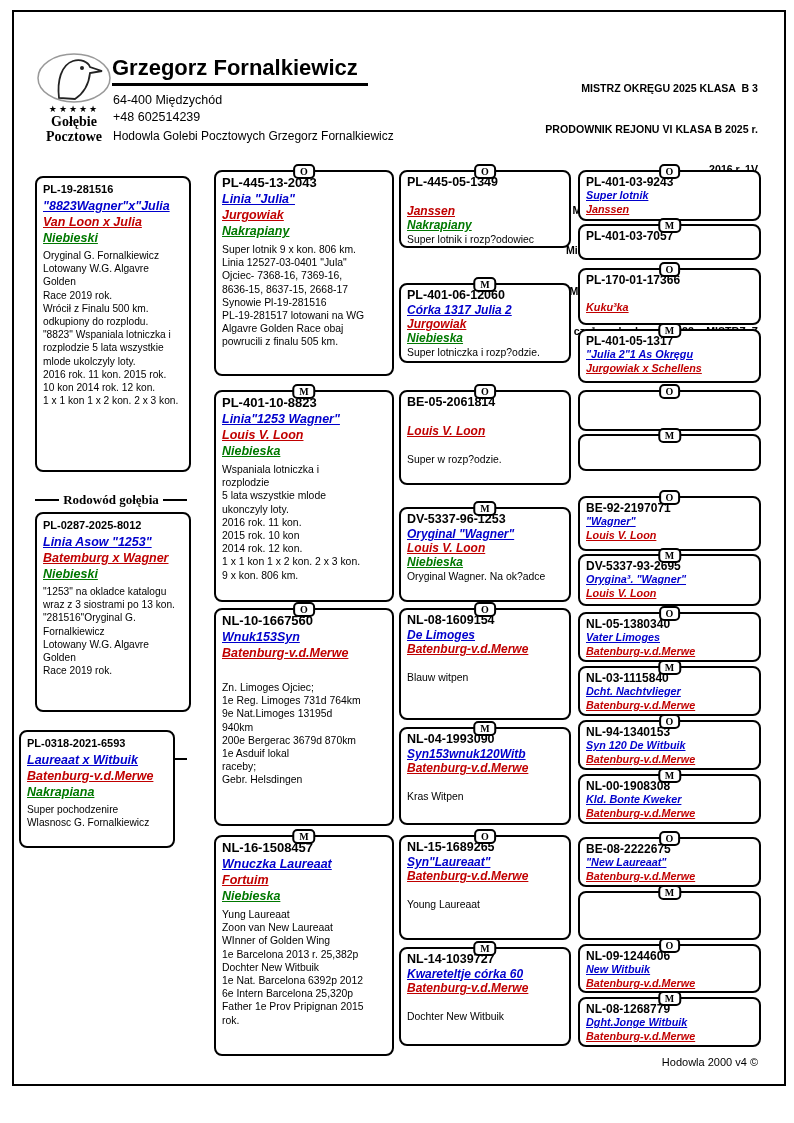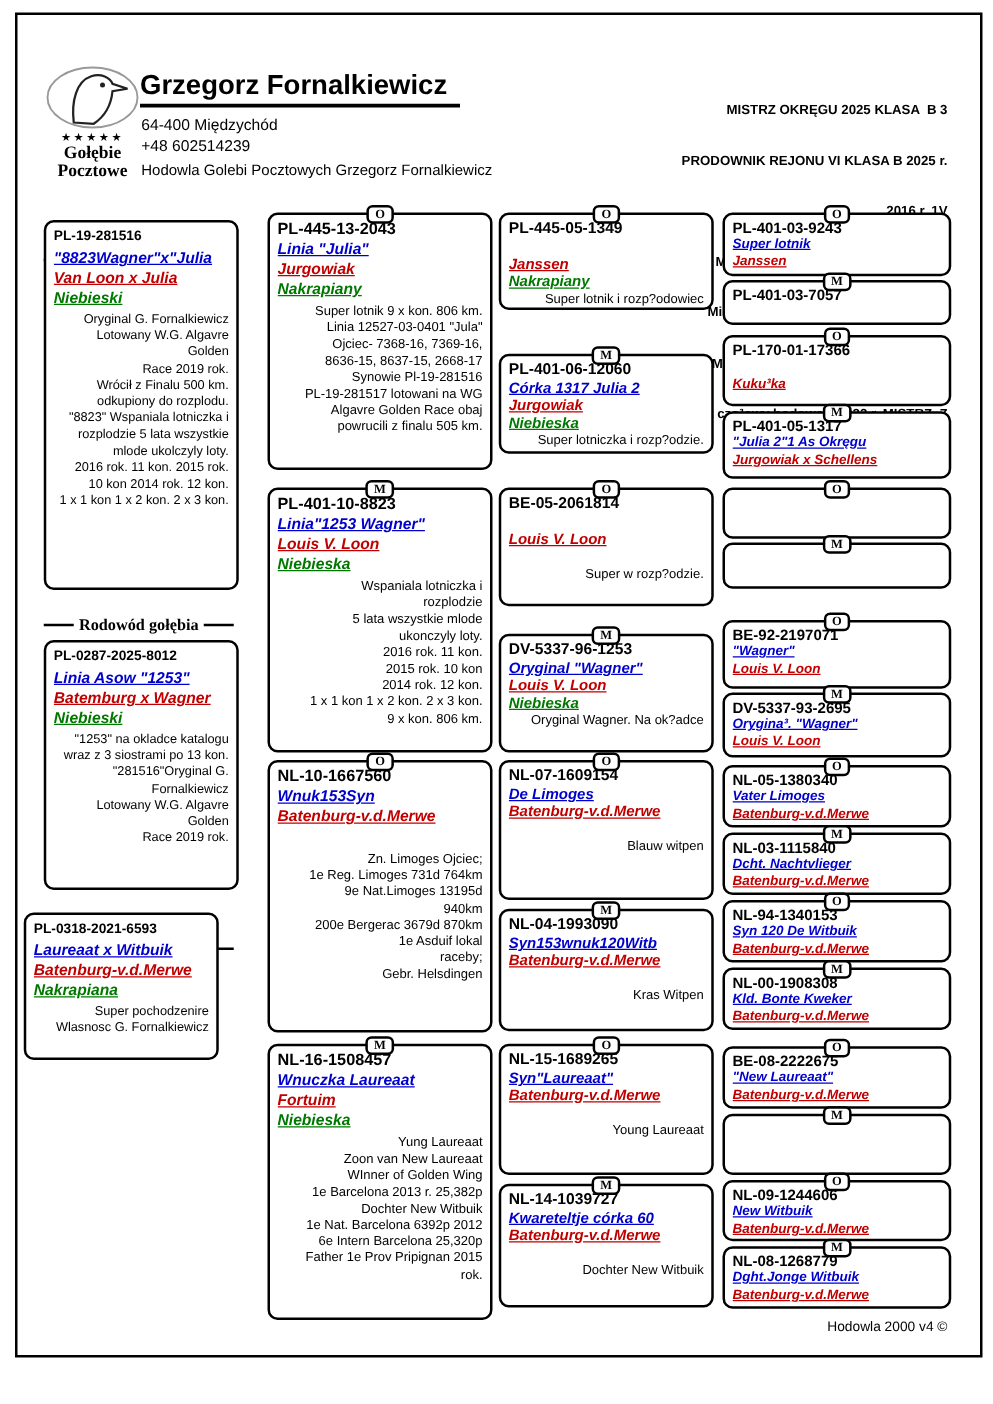--- a/index.html
+++ b/index.html
@@ -34,21 +34,21 @@
   .pbox .inner{position:absolute;left:0;top:0;right:0;bottom:0;padding:3px 6px;overflow:hidden;}
   .tab{position:absolute;top:-8px;left:50%;transform:translateX(-50%);background:#fff;
        border:2px solid #000;border-radius:5px;font:bold 10px/11px "Liberation Serif",serif;
        padding:0 5px;z-index:2;}
   .ring{font-weight:bold;}
   .ln{font-weight:bold;font-style:italic;text-decoration:underline;
       white-space:nowrap;overflow:hidden;}
   .l1{color:#0000cc}
   .l2{color:#c00000}
   .l3{color:#007800}
-  .desc{white-space:pre-line;text-align:right;}
+  .desc{white-space:pre-line;}
 
   .g1 .ring{font-size:11px;line-height:17px;}
   .g1 .ln{font-size:12.5px;line-height:16px;min-height:16px;}
   .g1 .desc{font-size:10.2px;line-height:13.2px;margin-top:3px;}
 
   .g2 .ring{font-size:13px;line-height:16px;}
   .g2 .ln{font-size:12.5px;line-height:16px;min-height:16px;}
   .g2 .desc{font-size:10.4px;line-height:13.2px;margin-top:4px;}
 
   .g3 .ring{font-size:12.5px;line-height:15px;}
@@ -261,21 +261,21 @@
       <div class="ring">DV-5337-96-1253</div>
       <div class="ln l1">Oryginal "Wagner"</div>
       <div class="ln l2">Louis V. Loon</div>
       <div class="ln l3">Niebieska</div>
       <div class="desc">Oryginal Wagner. Na ok?adce</div>
     </div>
   </div>
   <div class="pbox g3" style="left:399px;top:608px;width:168px;height:108px;">
     <span class="tab">O</span>
     <div class="inner">
-      <div class="ring">NL-07-1609154</div>
+      <div class="ring">NL-08-1609154</div>
       <div class="ln l1">De Limoges</div>
       <div class="ln l2">Batenburg-v.d.Merwe</div>
       <div class="ln l3"></div>
       <div class="desc">Blauw witpen</div>
     </div>
   </div>
   <div class="pbox g3" style="left:399px;top:727px;width:168px;height:94px;">
     <span class="tab">M</span>
     <div class="inner">
       <div class="ring">NL-04-1993090</div>

